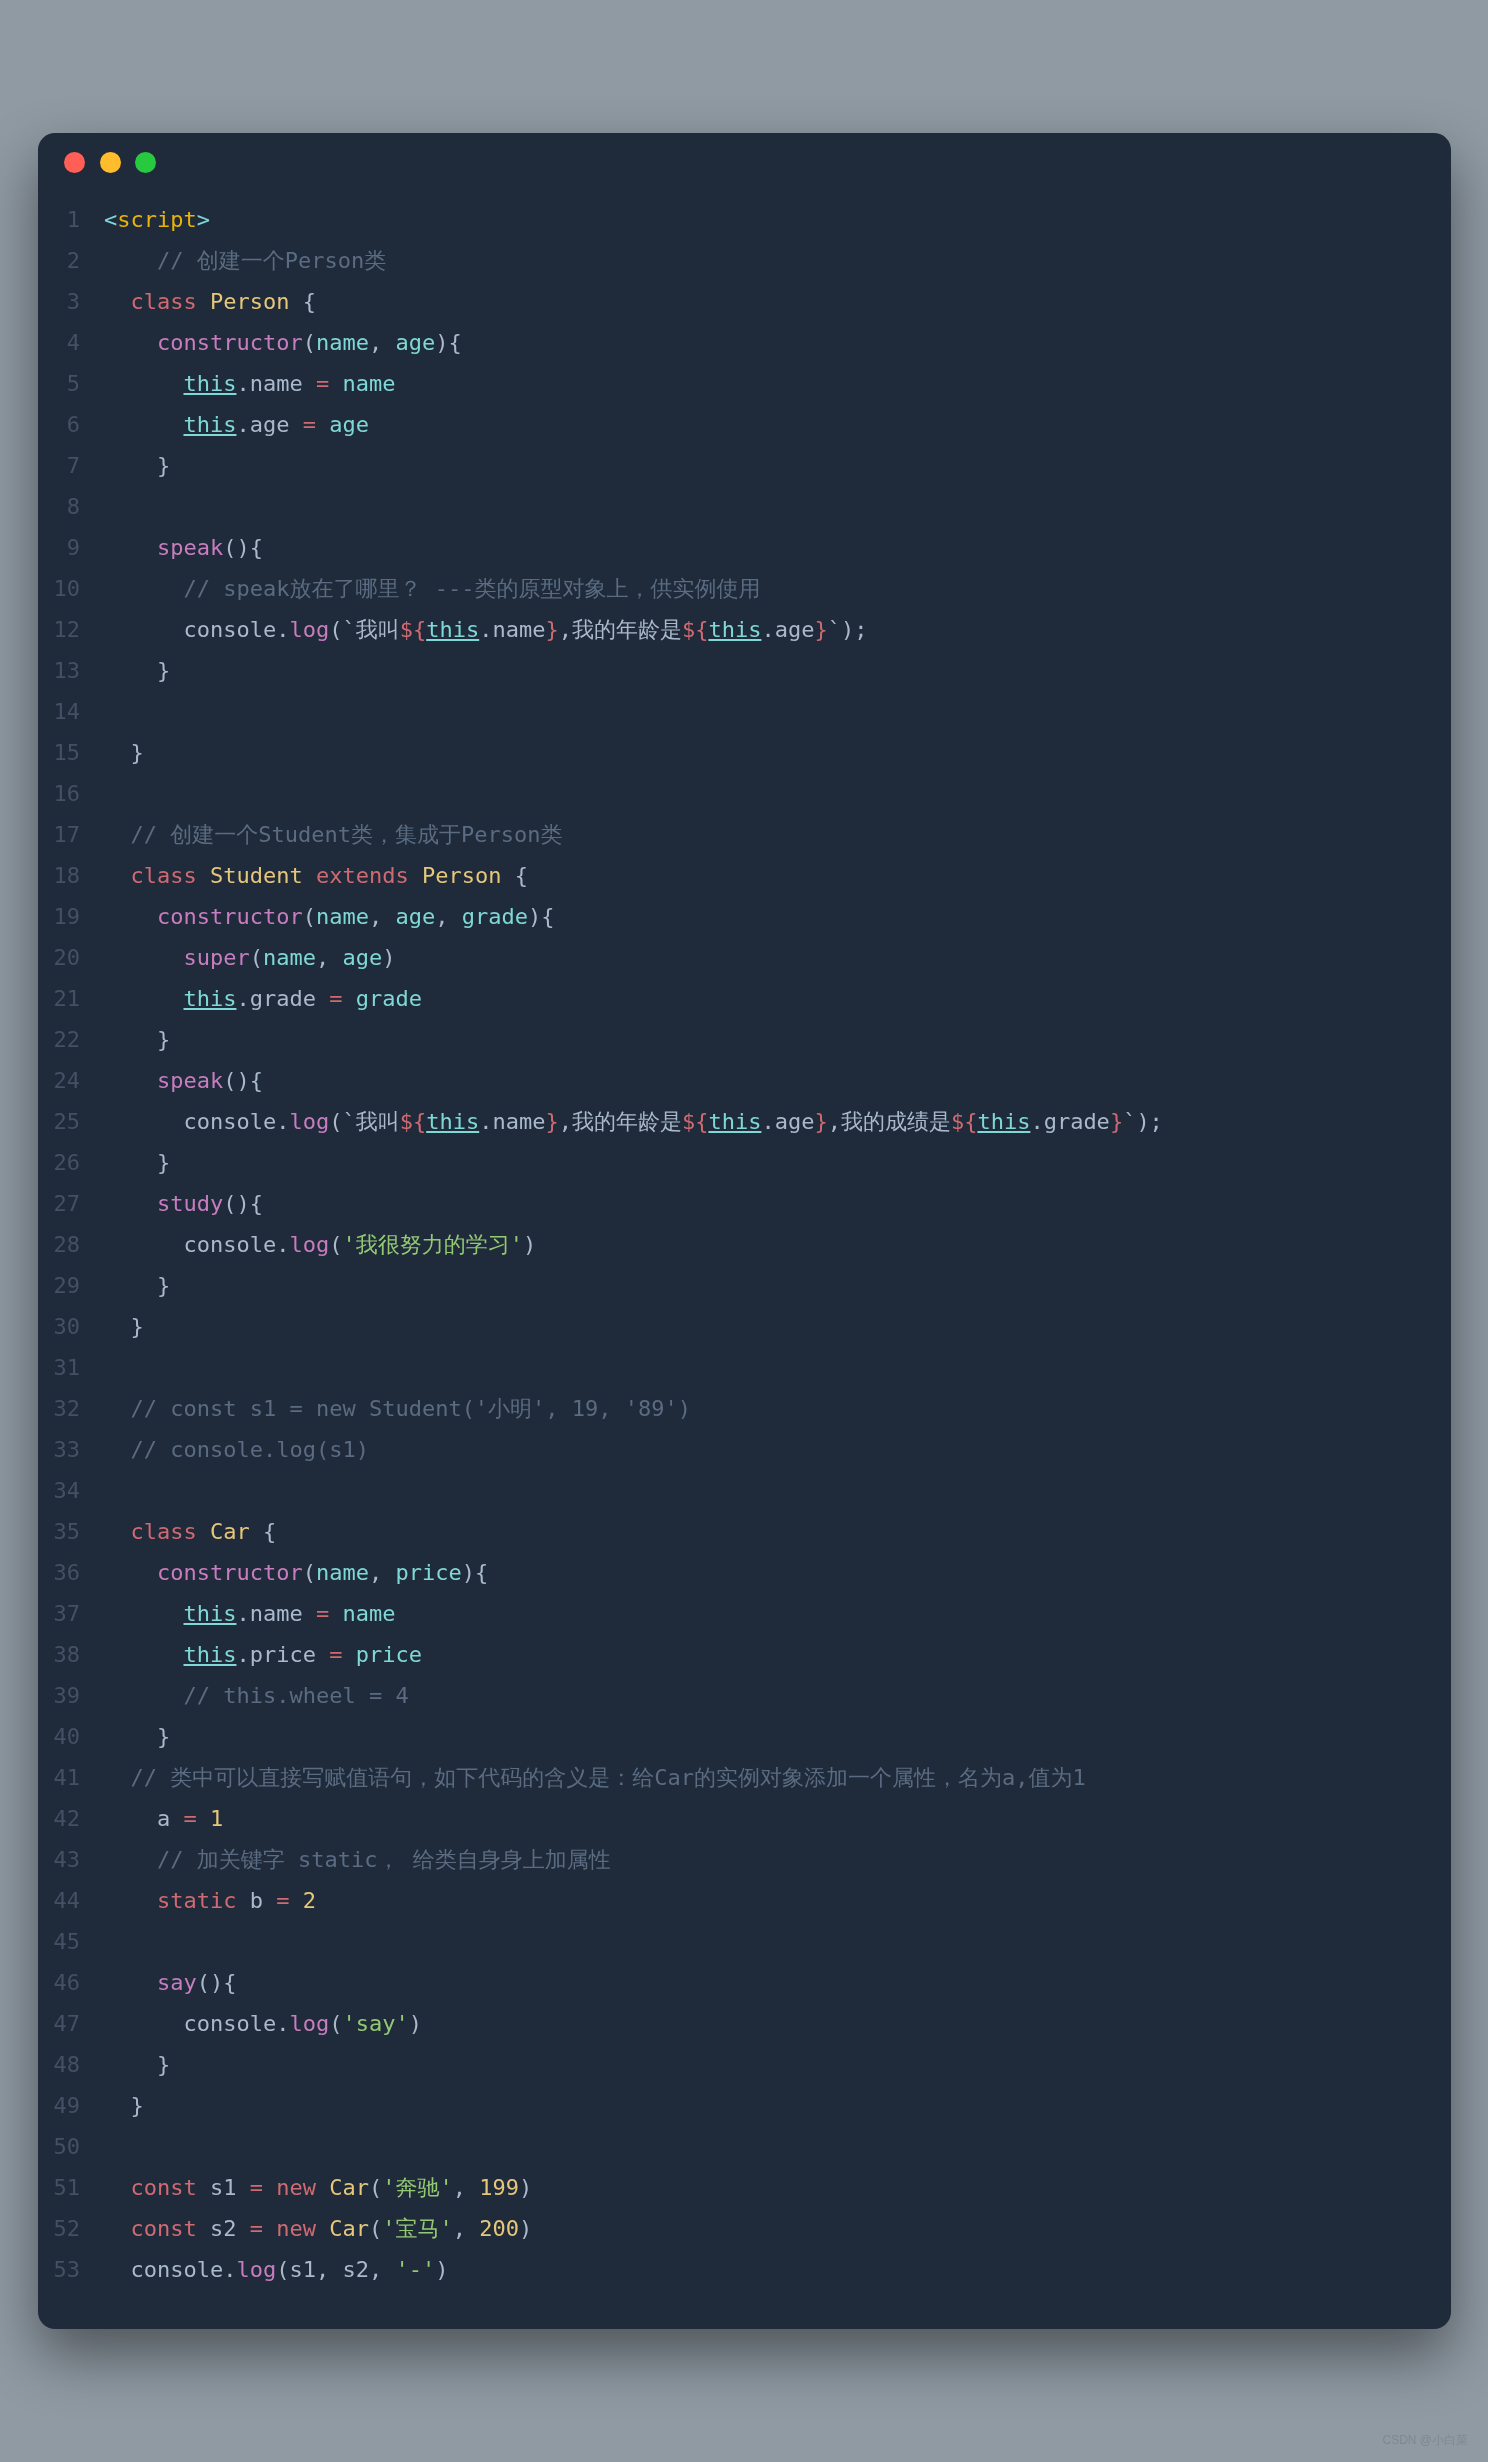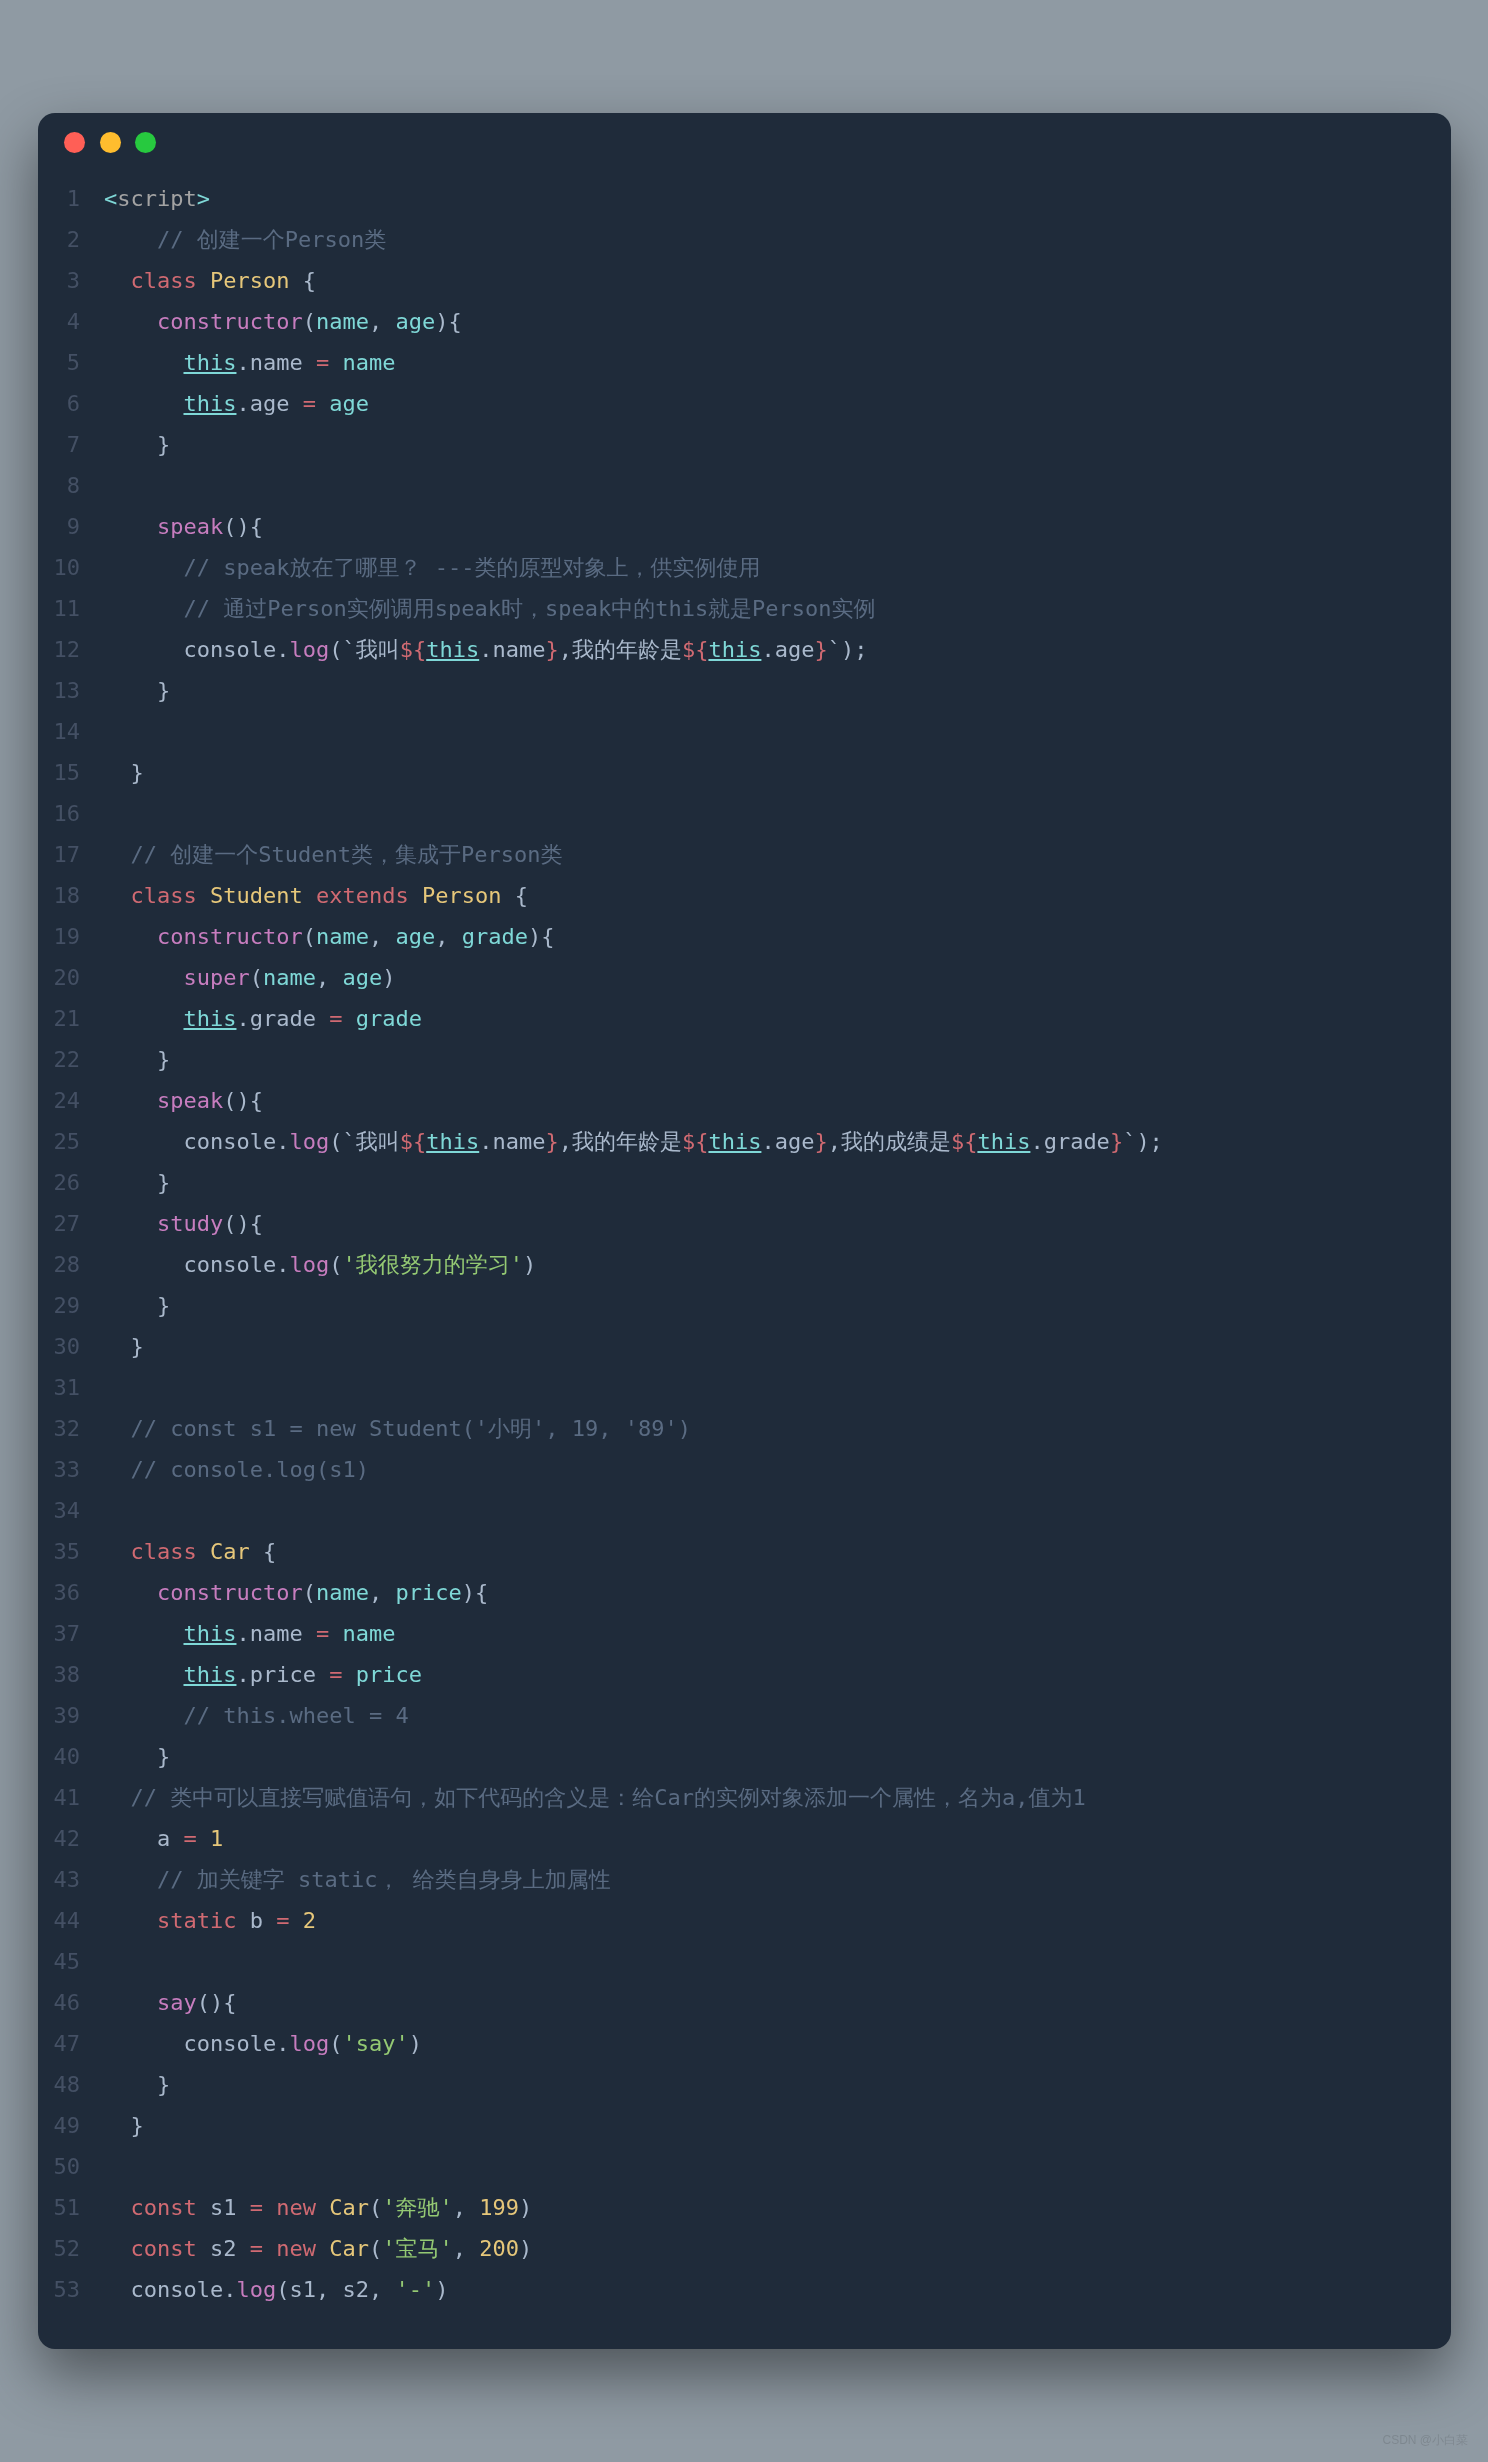--- a/index.html
+++ b/index.html
@@ -42,21 +42,21 @@
     text-align: right;
     padding-right: 24px;
     color: #445064;
     user-select: none;
     flex-shrink: 0;
   }
   .code { flex: 1; }
 
   
   .t-default { color: #aab9cc; }
-  .t-tag     { color: #a3a3a3; }     
+  .t-tag     { color: #eab308; }     
   .t-angle   { color: #7fd8d7; }
   .t-comment { color: #5a6b82; }
   .t-kw      { color: #d06a72; }     
   .t-class   { color: #e6c77a; }     
   .t-punc    { color: #aab9cc; }
   .t-fn      { color: #c77dbf; }     
   .t-param   { color: #7fd8d7; }
   .t-this    { color: #7fd8d7; text-decoration: underline; }     
   .t-prop    { color: #aab9cc; }
   .t-op      { color: #d06a72; }     
@@ -88,21 +88,20 @@
       <div class="line"><span class="gutter">1</span><span class="code"><span class="t-angle">&lt;</span><span class="t-tag">script</span><span class="t-angle">&gt;</span></span></div>
       <div class="line"><span class="gutter">2</span><span class="code"><span class="t-default">    </span><span class="t-comment">// 创建一个Person类</span></span></div>
       <div class="line"><span class="gutter">3</span><span class="code"><span class="t-default">  </span><span class="t-kw">class</span><span class="t-default"> </span><span class="t-class">Person</span><span class="t-default"> </span><span class="t-punc">{</span></span></div>
       <div class="line"><span class="gutter">4</span><span class="code"><span class="t-default">    </span><span class="t-fn">constructor</span><span class="t-punc">(</span><span class="t-param">name</span><span class="t-punc">, </span><span class="t-param">age</span><span class="t-punc">){</span></span></div>
       <div class="line"><span class="gutter">5</span><span class="code"><span class="t-default">      </span><span class="t-this">this</span><span class="t-punc">.</span><span class="t-prop">name</span><span class="t-default"> </span><span class="t-op">=</span><span class="t-default"> </span><span class="t-param">name</span></span></div>
       <div class="line"><span class="gutter">6</span><span class="code"><span class="t-default">      </span><span class="t-this">this</span><span class="t-punc">.</span><span class="t-prop">age</span><span class="t-default"> </span><span class="t-op">=</span><span class="t-default"> </span><span class="t-param">age</span></span></div>
       <div class="line"><span class="gutter">7</span><span class="code"><span class="t-default">    </span><span class="t-punc">}</span></span></div>
       <div class="line"><span class="gutter">8</span><span class="code">&nbsp;</span></div>
       <div class="line"><span class="gutter">9</span><span class="code"><span class="t-default">    </span><span class="t-fn">speak</span><span class="t-punc">(){</span></span></div>
       <div class="line"><span class="gutter">10</span><span class="code"><span class="t-default">      </span><span class="t-comment">// speak放在了哪里？ ---类的原型对象上，供实例使用</span></span></div>
-      <div class="line"><span class="gutter">11</span><span class="code"><span class="t-default">      </span><span class="t-comment">// 通过Person实例调用speak时，speak中的this就是Person实例</span></span></div>
       <div class="line"><span class="gutter">12</span><span class="code"><span class="t-default">      </span><span class="t-prop">console</span><span class="t-punc">.</span><span class="t-fn">log</span><span class="t-punc">(</span><span class="t-str">`我叫</span><span class="t-interp">${</span><span class="t-this">this</span><span class="t-punc">.</span><span class="t-prop">name</span><span class="t-interp">}</span><span class="t-str">,我的年龄是</span><span class="t-interp">${</span><span class="t-this">this</span><span class="t-punc">.</span><span class="t-prop">age</span><span class="t-interp">}</span><span class="t-str">`</span><span class="t-punc">);</span></span></div>
       <div class="line"><span class="gutter">13</span><span class="code"><span class="t-default">    </span><span class="t-punc">}</span></span></div>
       <div class="line"><span class="gutter">14</span><span class="code">&nbsp;</span></div>
       <div class="line"><span class="gutter">15</span><span class="code"><span class="t-default">  </span><span class="t-punc">}</span></span></div>
       <div class="line"><span class="gutter">16</span><span class="code">&nbsp;</span></div>
       <div class="line"><span class="gutter">17</span><span class="code"><span class="t-default">  </span><span class="t-comment">// 创建一个Student类，集成于Person类</span></span></div>
       <div class="line"><span class="gutter">18</span><span class="code"><span class="t-default">  </span><span class="t-kw">class</span><span class="t-default"> </span><span class="t-class">Student</span><span class="t-default"> </span><span class="t-kw">extends</span><span class="t-default"> </span><span class="t-class">Person</span><span class="t-default"> </span><span class="t-punc">{</span></span></div>
       <div class="line"><span class="gutter">19</span><span class="code"><span class="t-default">    </span><span class="t-fn">constructor</span><span class="t-punc">(</span><span class="t-param">name</span><span class="t-punc">, </span><span class="t-param">age</span><span class="t-punc">, </span><span class="t-param">grade</span><span class="t-punc">){</span></span></div>
       <div class="line"><span class="gutter">20</span><span class="code"><span class="t-default">      </span><span class="t-super">super</span><span class="t-punc">(</span><span class="t-param">name</span><span class="t-punc">, </span><span class="t-param">age</span><span class="t-punc">)</span></span></div>
       <div class="line"><span class="gutter">21</span><span class="code"><span class="t-default">      </span><span class="t-this">this</span><span class="t-punc">.</span><span class="t-prop">grade</span><span class="t-default"> </span><span class="t-op">=</span><span class="t-default"> </span><span class="t-param">grade</span></span></div>

